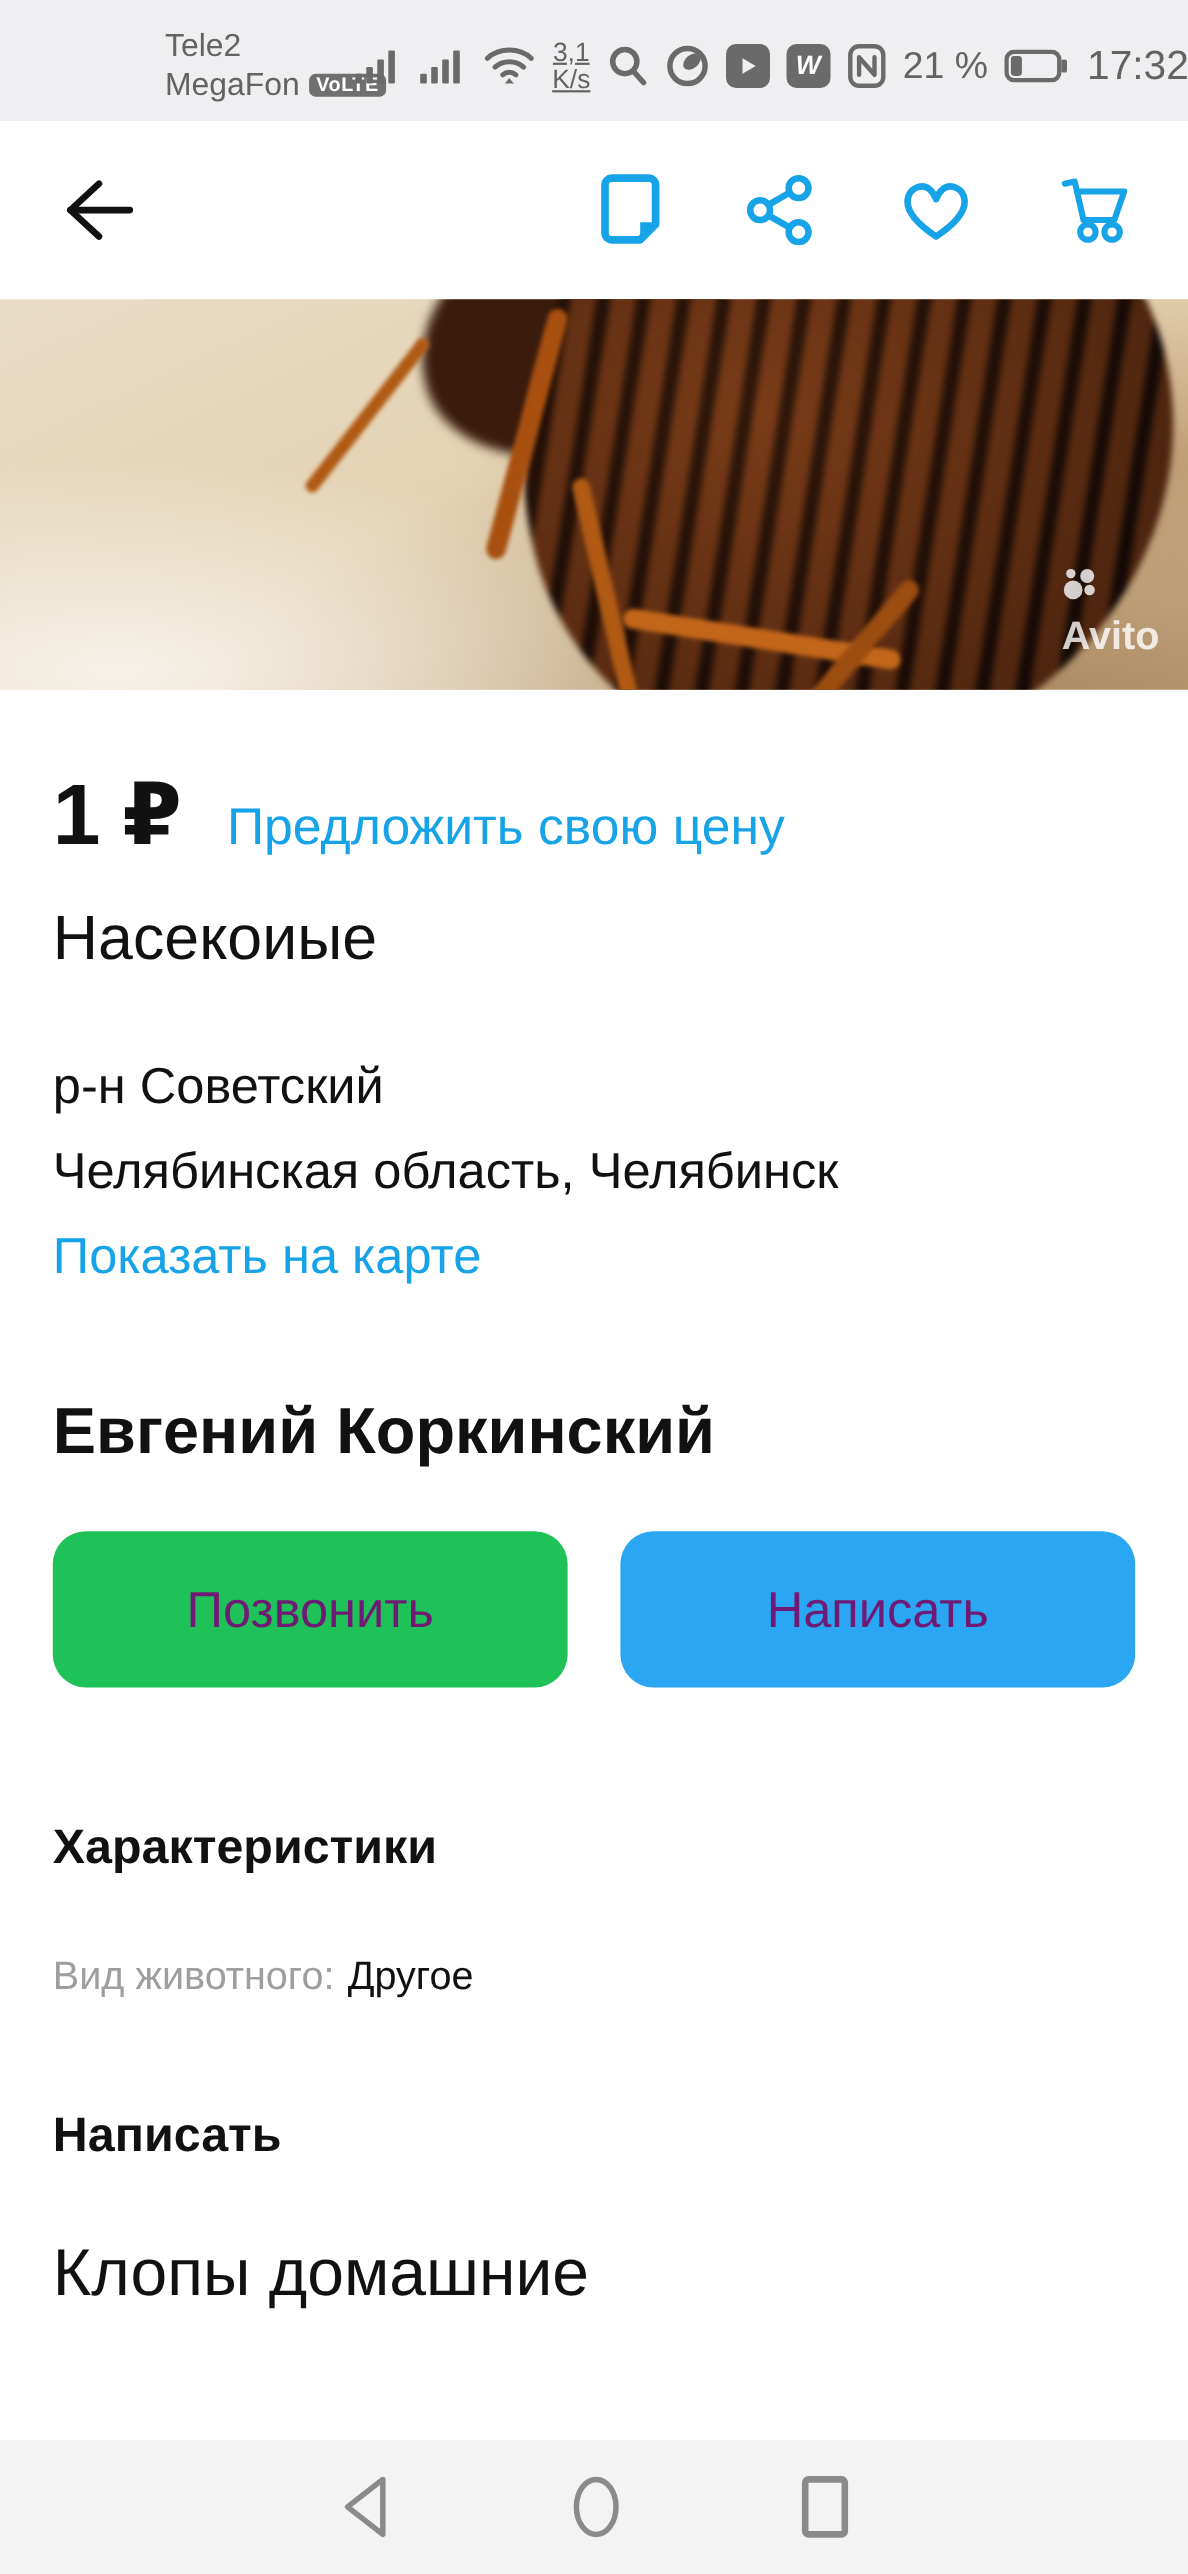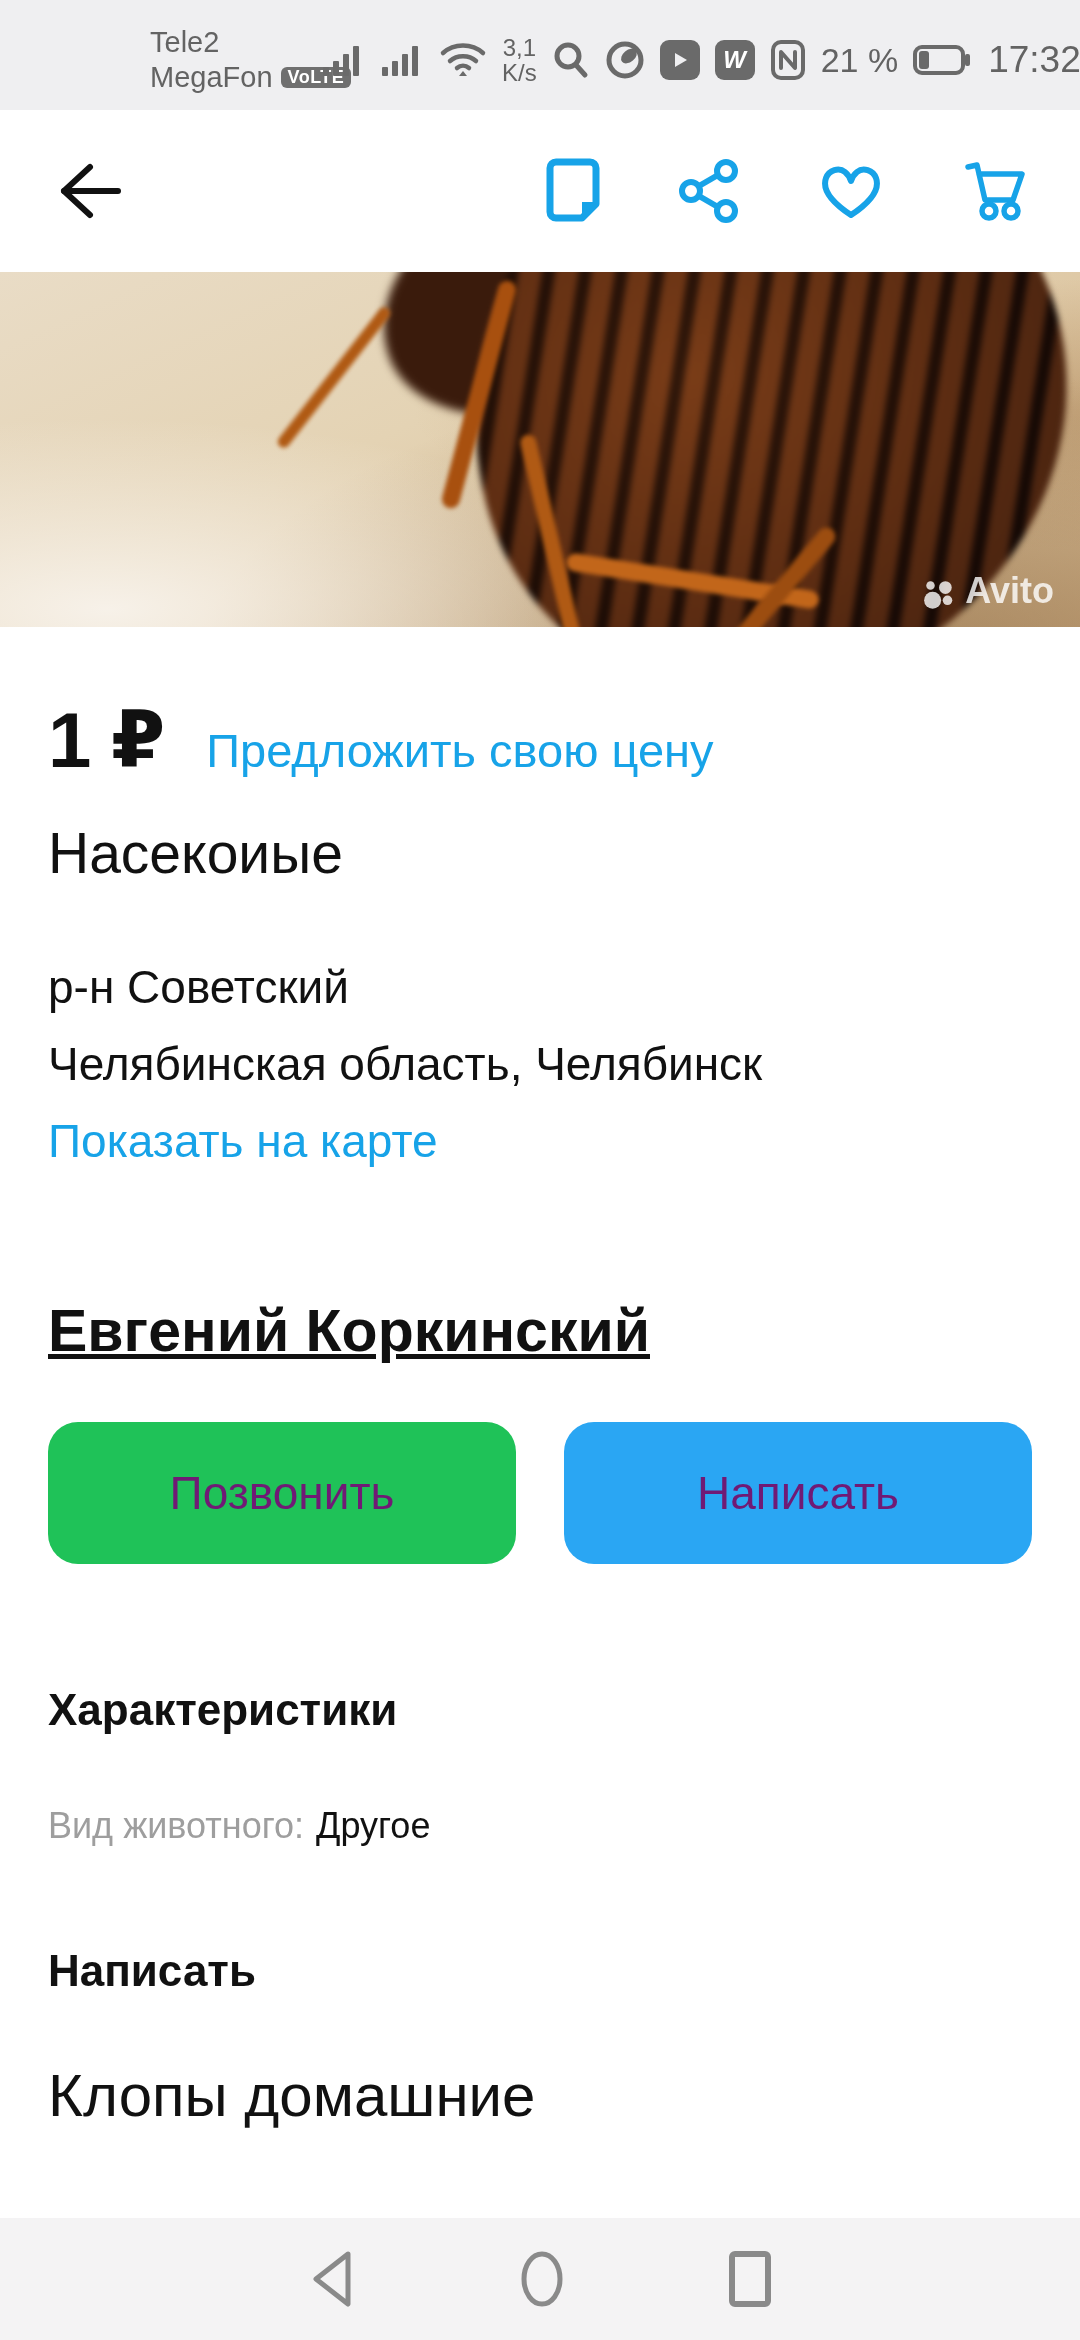--- a/index.html
+++ b/index.html
@@ -20,21 +20,21 @@
   .status-bar{
     height:110px;background:#efeff1;
     display:flex;align-items:center;gap:15px;
     padding:10px 54px 0 150px;color:var(--sys-gray);
   }
   .carrier{display:flex;flex-direction:column;line-height:1.2;font-size:29px;width:156px;flex:none;}
   .carrier-row{display:flex;align-items:center;gap:8px;justify-content:space-between;}
   .volte{background:#6f6f6f;color:#fff;font-size:18px;font-weight:700;
          padding:0 7px;border-radius:6px;letter-spacing:.5px;}
   .sicon{flex:none;display:flex;align-items:center;justify-content:center;}
-  .speed{display:flex;flex-direction:column;line-height:1.05;font-size:24px;text-align:center;flex:none;}
+  .speed{display:flex;flex-direction:column;line-height:1.05;font-size:24px;text-align:center;flex:none;text-decoration:underline;}
   .pct{font-size:34px;flex:none;}
   .clock{font-size:37px;flex:none;margin-left:2px;}
   .appico{width:40px;height:40px;border-radius:9px;background:#6a6a6a;color:#fff;
           display:flex;align-items:center;justify-content:center;flex:none;}
   
   .app-header{
     height:162px;background:#fff;display:flex;align-items:center;
     padding:0 52px 0 56px;
   }
   .hdr-icons{margin-left:auto;display:flex;align-items:center;gap:78px;color:var(--accent);}
@@ -61,32 +61,32 @@
     left:380px;top:-70px;width:280px;height:210px;background:#3a1b0c;
     border-radius:50% 50% 45% 55%/55% 45% 50% 50%;filter:blur(5px);transform:rotate(-18deg);
   }
   .leg{background:#b05a14;border-radius:10px;filter:blur(2px);}
   .leg1{left:328px;top:18px;width:12px;height:175px;transform:rotate(38deg);}
   .leg2{left:470px;top:5px;width:18px;height:235px;transform:rotate(15deg);background:#a8500f;}
   .leg3{left:545px;top:160px;width:16px;height:235px;transform:rotate(-13deg);}
   .leg4{left:565px;top:300px;width:255px;height:18px;transform:rotate(9deg);background:#c2661a;}
   .leg5{left:775px;top:240px;width:18px;height:150px;transform:rotate(40deg);background:#9c4d10;}
   .watermark{
-    position:absolute;right:26px;bottom:15px;display:flex;align-items:flex-end;gap:9px;
-    color:rgba(255,255,255,.8);font-size:36px;font-weight:700;
+    position:absolute;right:26px;bottom:28px;display:flex;align-items:flex-start;gap:9px;
+    color:rgba(255,255,255,.8);font-size:36px;font-weight:700;flex-direction:column;
   }
   
   .content{padding:0 48px;}
   .price-row{display:flex;align-items:baseline;gap:42px;margin-top:74px;}
   .price{font-size:78px;font-weight:700;letter-spacing:-1px;line-height:1;}
   .offer-link{font-size:47px;color:var(--accent);cursor:pointer;}
   .title{font-size:57px;font-weight:400;margin-top:42px;line-height:1.15;}
   .location{margin-top:62px;font-size:46px;line-height:1.68;}
   .map-link{color:var(--accent);cursor:pointer;}
-  .seller{margin-top:118px;font-size:59px;font-weight:700;line-height:1.15;text-decoration:underline;}
+  .seller{margin-top:88px;font-size:59px;font-weight:700;line-height:1.15;}
   .btn-row{display:flex;gap:48px;margin-top:56px;}
   .action-btn{
     flex:1;height:142px;border:none;border-radius:30px;color:#701a75;
     font-size:46px;font-family:inherit;cursor:pointer;
   }
   .btn-call{background:var(--btn-green);}
   .btn-write{background:var(--btn-blue);}
   .section-h{font-size:44px;font-weight:700;line-height:1.1;}
   .h-chars{margin-top:122px;}
   .char-row{margin-top:70px;font-size:36px;}

